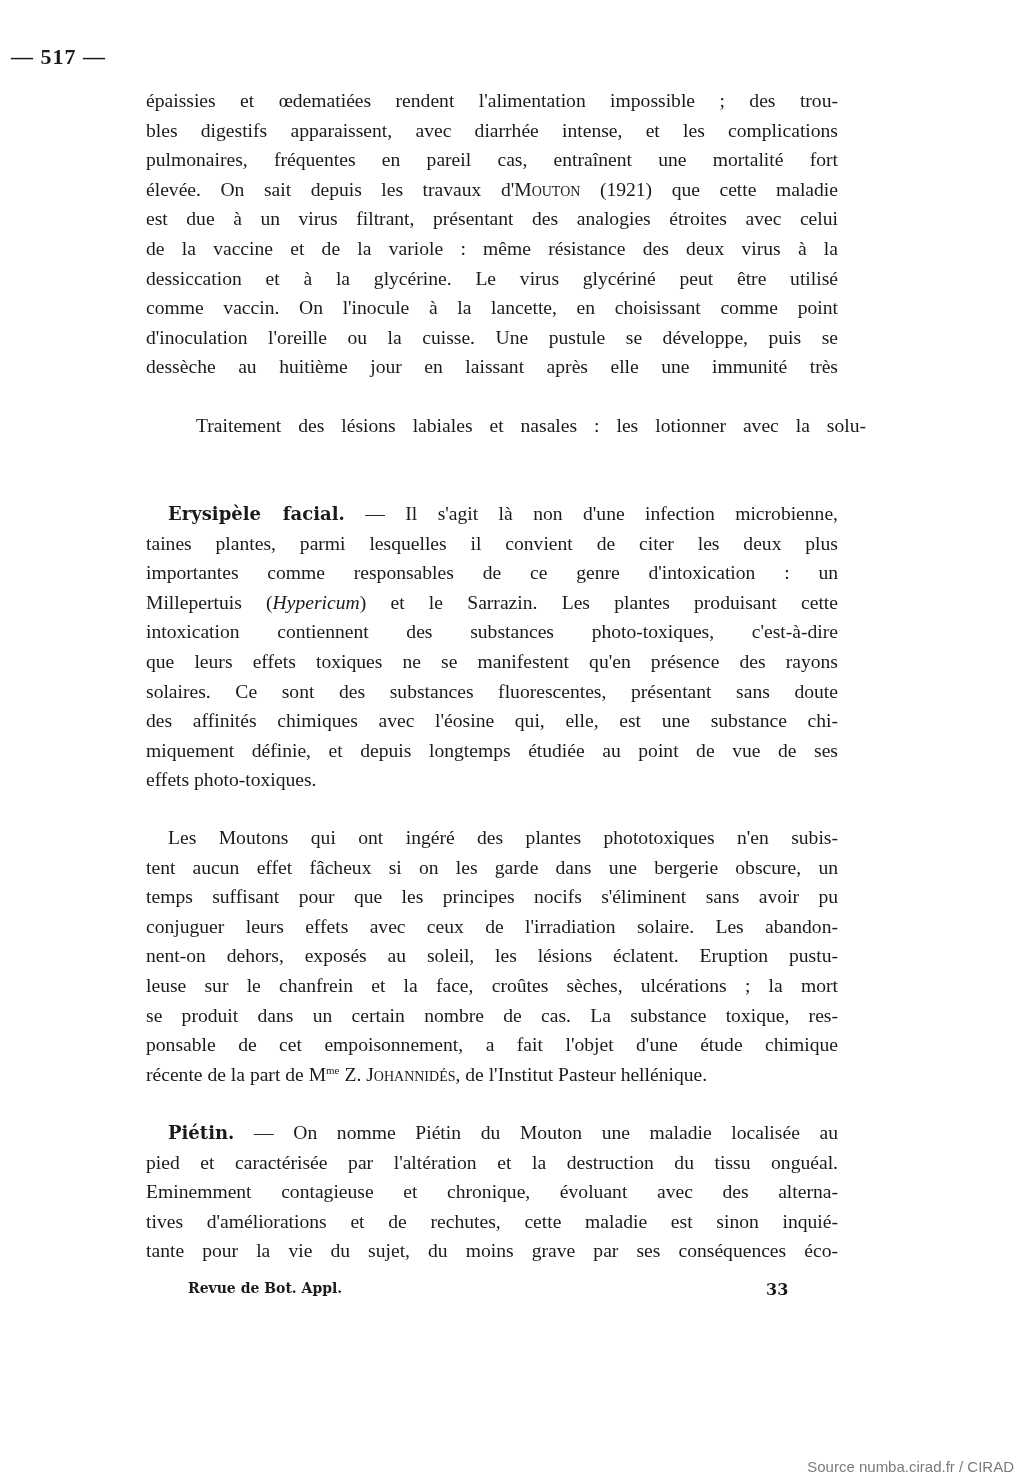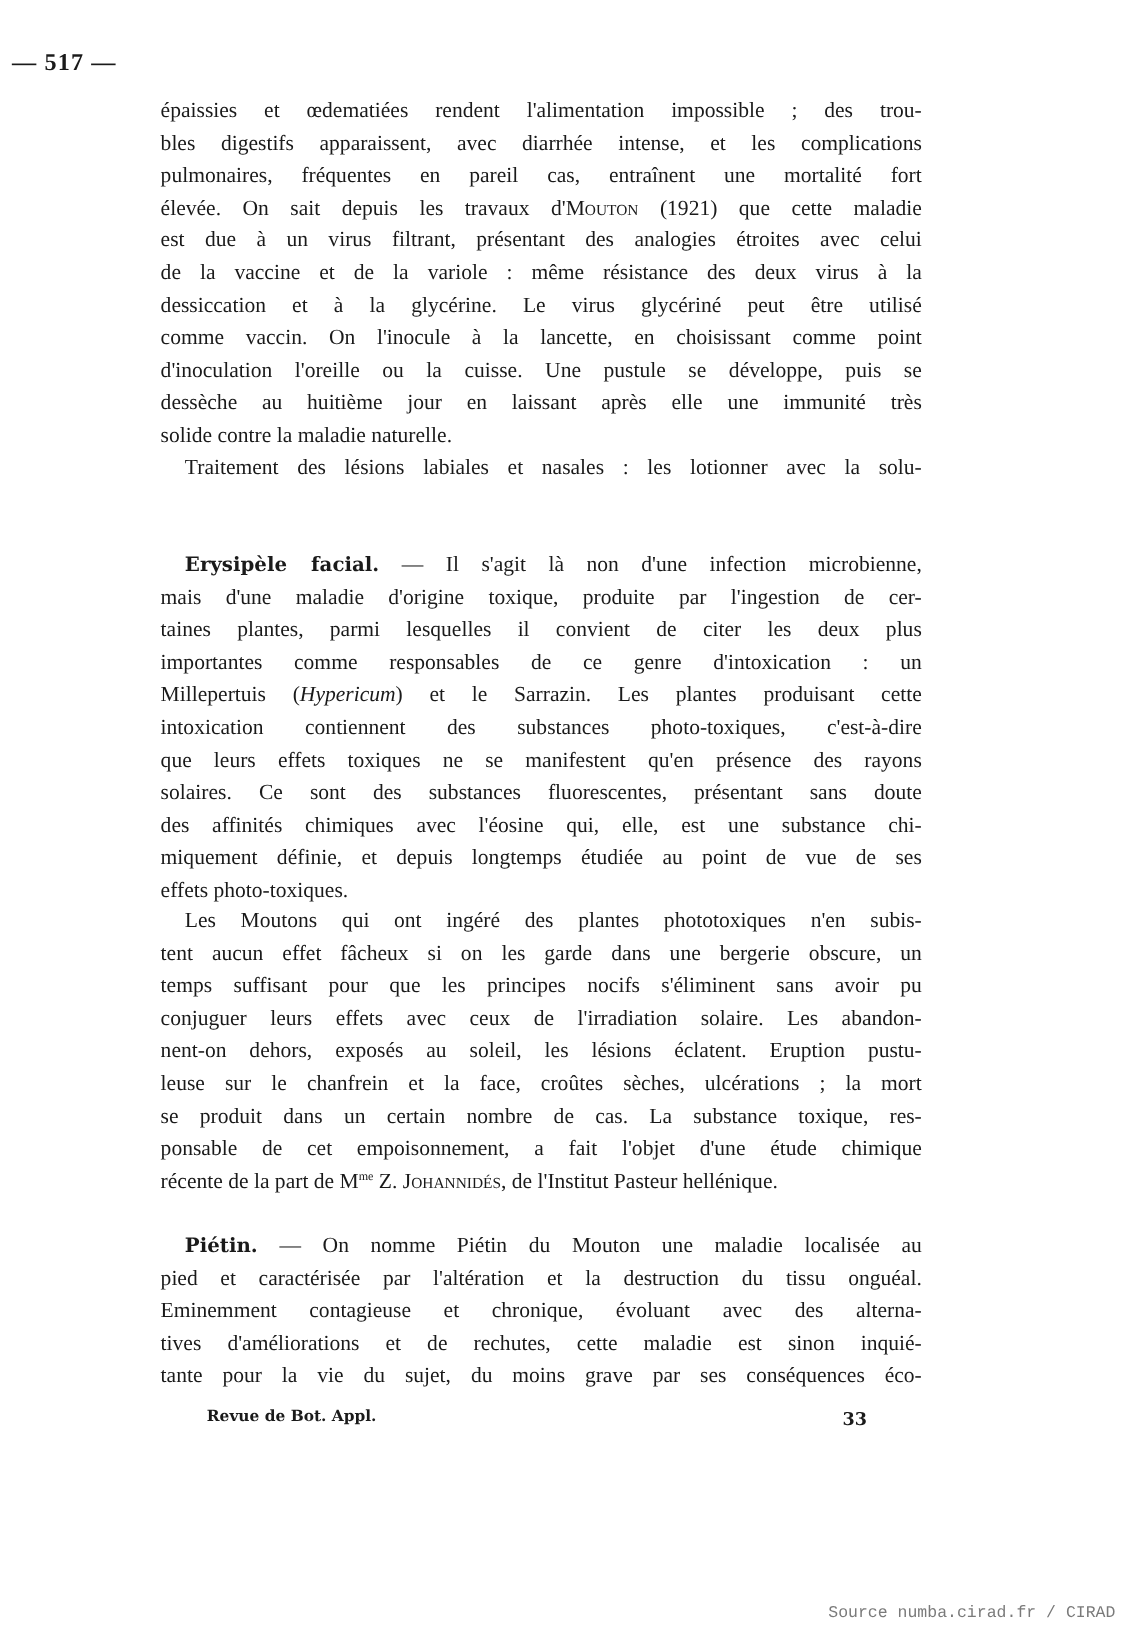--- a/index.html
+++ b/index.html
@@ -68,51 +68,49 @@
     top: 1280px;
     left: 766px;
     font-size: 16px;
     font-weight: bold;
     font-family: "DejaVu Serif", serif;
   }
   .source-credit {
     position: absolute;
     top: 1458px;
     right: 10px;
-    font-family: Liberation Mono, monospace;
+    font-family: Liberation Sans, sans-serif;
     font-size: 15px;
     color: #7a7a7a;
   }
 </style>
 </head>
 <body>
 
 <div class="page-number">— 517 —</div>
 
 <div class="text-block" style="top:86px;">
   <span class="line">épaissies et œdematiées rendent l'alimentation impossible ; des trou-</span>
   <span class="line">bles digestifs apparaissent, avec diarrhée intense, et les complications</span>
   <span class="line">pulmonaires, fréquentes en pareil cas, entraînent une mortalité fort</span>
   <span class="line"><span>élevée. On sait depuis les travaux d'</span><span class="smallcaps">Mouton</span><span> (1921) que cette maladie</span></span>
   <span class="line">est due à un virus filtrant, présentant des analogies étroites avec celui</span>
   <span class="line">de la vaccine et de la variole : même résistance des deux virus à la</span>
   <span class="line">dessiccation et à la glycérine. Le virus glycériné peut être utilisé</span>
   <span class="line">comme vaccin. On l'inocule à la lancette, en choisissant comme point</span>
   <span class="line">d'inoculation l'oreille ou la cuisse. Une pustule se développe, puis se</span>
   <span class="line">dessèche au huitième jour en laissant après elle une immunité très</span>
-  <span class="line last">solide contre la maladie naturelle.</span>
 </div>
 
-<div class="text-block" style="top:411px;">
+<div class="text-block" style="top:411px;margin-left:28px;">
   <span class="line indent">Traitement des lésions labiales et nasales : les lotionner avec la solu-</span>
 </div>
 
 <div class="text-block" style="top:499px;">
   <span class="line indent"><span class="heading-term">Erysipèle facial.</span><span> — Il s'agit là non d'une infection microbienne,</span></span>
-  <span class="line">mais d'une maladie d'origine toxique, produite par l'ingestion de cer-</span>
   <span class="line">taines plantes, parmi lesquelles il convient de citer les deux plus</span>
   <span class="line">importantes comme responsables de ce genre d'intoxication : un</span>
   <span class="line"><span>Millepertuis (</span><span class="italic">Hypericum</span><span>) et le Sarrazin. Les plantes produisant cette</span></span>
   <span class="line">intoxication contiennent des substances photo-toxiques, c'est-à-dire</span>
   <span class="line">que leurs effets toxiques ne se manifestent qu'en présence des rayons</span>
   <span class="line">solaires. Ce sont des substances fluorescentes, présentant sans doute</span>
   <span class="line">des affinités chimiques avec l'éosine qui, elle, est une substance chi-</span>
   <span class="line">miquement définie, et depuis longtemps étudiée au point de vue de ses</span>
   <span class="line last">effets photo-toxiques.</span>
 </div>

